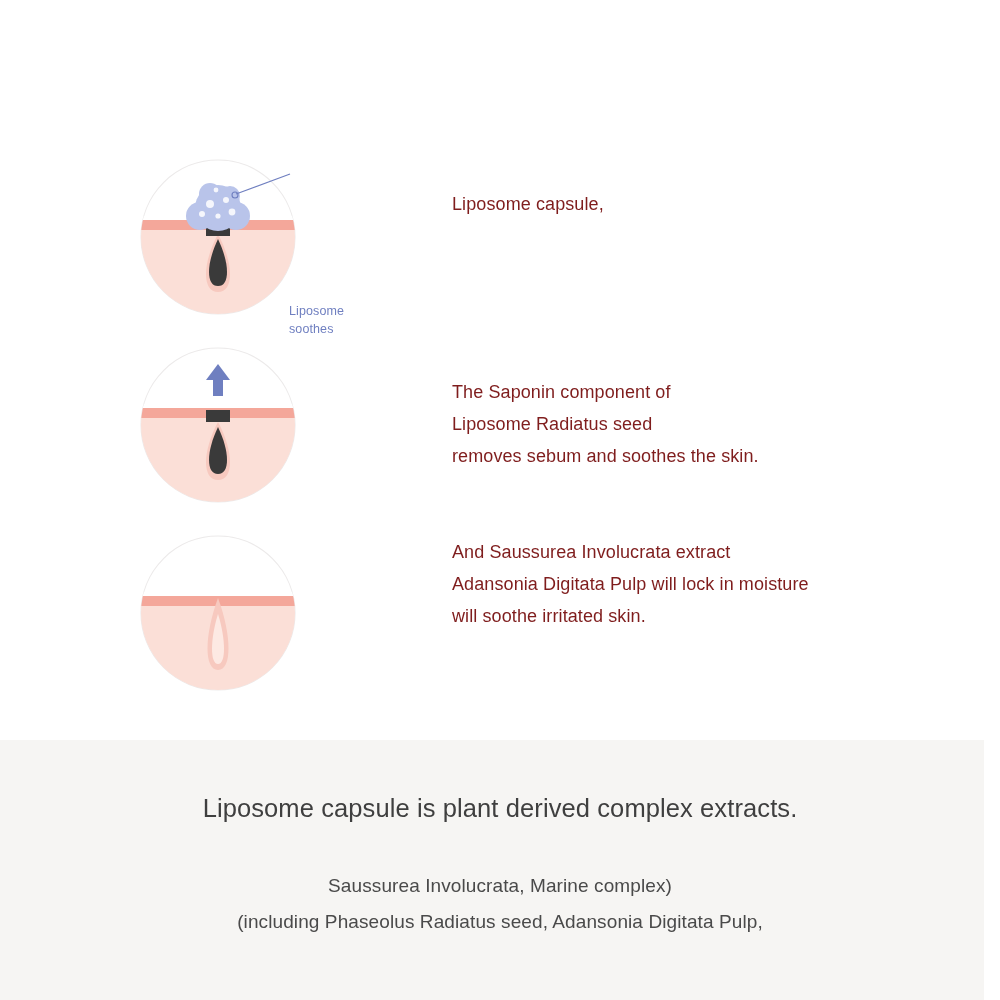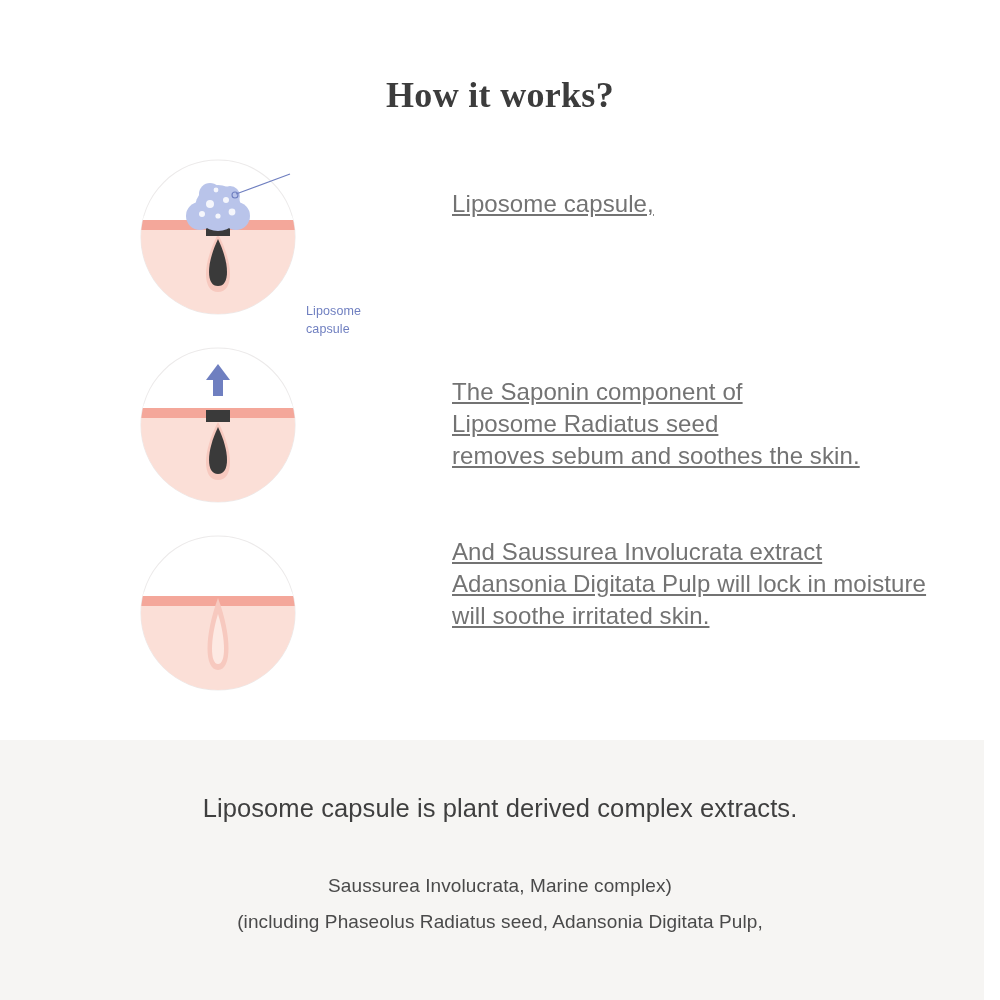--- a/index.html
+++ b/index.html
@@ -52,33 +52,32 @@
     left: 140px;
     top: 0;
     width: 156px;
     height: 190px;
   }
   .caption {
     position: absolute;
     left: 452px;
     top: 44px;
     width: 520px;
-    font-size: 24px;
+    font-size: 18px;
     line-height: 32px;
-    color: #737373;
-    letter-spacing: 0.1px;
-    text-decoration: underline;
+    color: #7f1d1d;
+    letter-spacing: 0.1px;
   }
   .step-3 .caption { top: 18px; }
   .step-1 .caption { top: 46px; }
   .step-2 .caption { top: 46px; }
 
   .callout-label {
     position: absolute;
-    left: 306px;
+    left: 289px;
     top: 160px;
     font-size: 12.5px;
     line-height: 18px;
     color: #6f7fc0;
     letter-spacing: 0.1px;
   }
 
   .bottom-section {
     position: absolute;
     top: 740px;
@@ -110,21 +109,20 @@
   }
   .sub-line { display: block; }
 </style>
 </head>
 <body>
 
 <div class="page">
 
   <div class="top-section">
 
-    <div class="title">How it works?</div>
 
     <div class="step step-1">
       <div class="illus">
         <svg width="156" height="190" viewBox="0 0 156 190">
           <defs>
             <clipPath id="clip1">
                 <circle cx="78" cy="95" r="77"></circle>
               </clipPath>
           </defs>
           <circle cx="78" cy="95" r="77" fill="#ffffff" stroke="#eceaea" stroke-width="1.2"></circle>
@@ -150,21 +148,21 @@
               <circle cx="78" cy="74" r="2.6"></circle>
               <circle cx="76" cy="48" r="2.4"></circle>
             </g>
           </g>
           <line x1="96" y1="52" x2="150" y2="32" stroke="#6f7fc0" stroke-width="1.1"></line>
           <circle cx="95" cy="53" r="3" fill="none" stroke="#6f7fc0" stroke-width="1.1"></circle>
         </svg>
       </div>
       <div class="callout-label">
         <div>Liposome</div>
-        <div>capsule</div>
+        <div>soothes</div>
       </div>
       <div class="caption">
         <div>Liposome capsule,</div>
       </div>
     </div>
 
     <div class="step step-2">
       <div class="illus">
         <svg width="156" height="190" viewBox="0 0 156 190">
           <defs>

